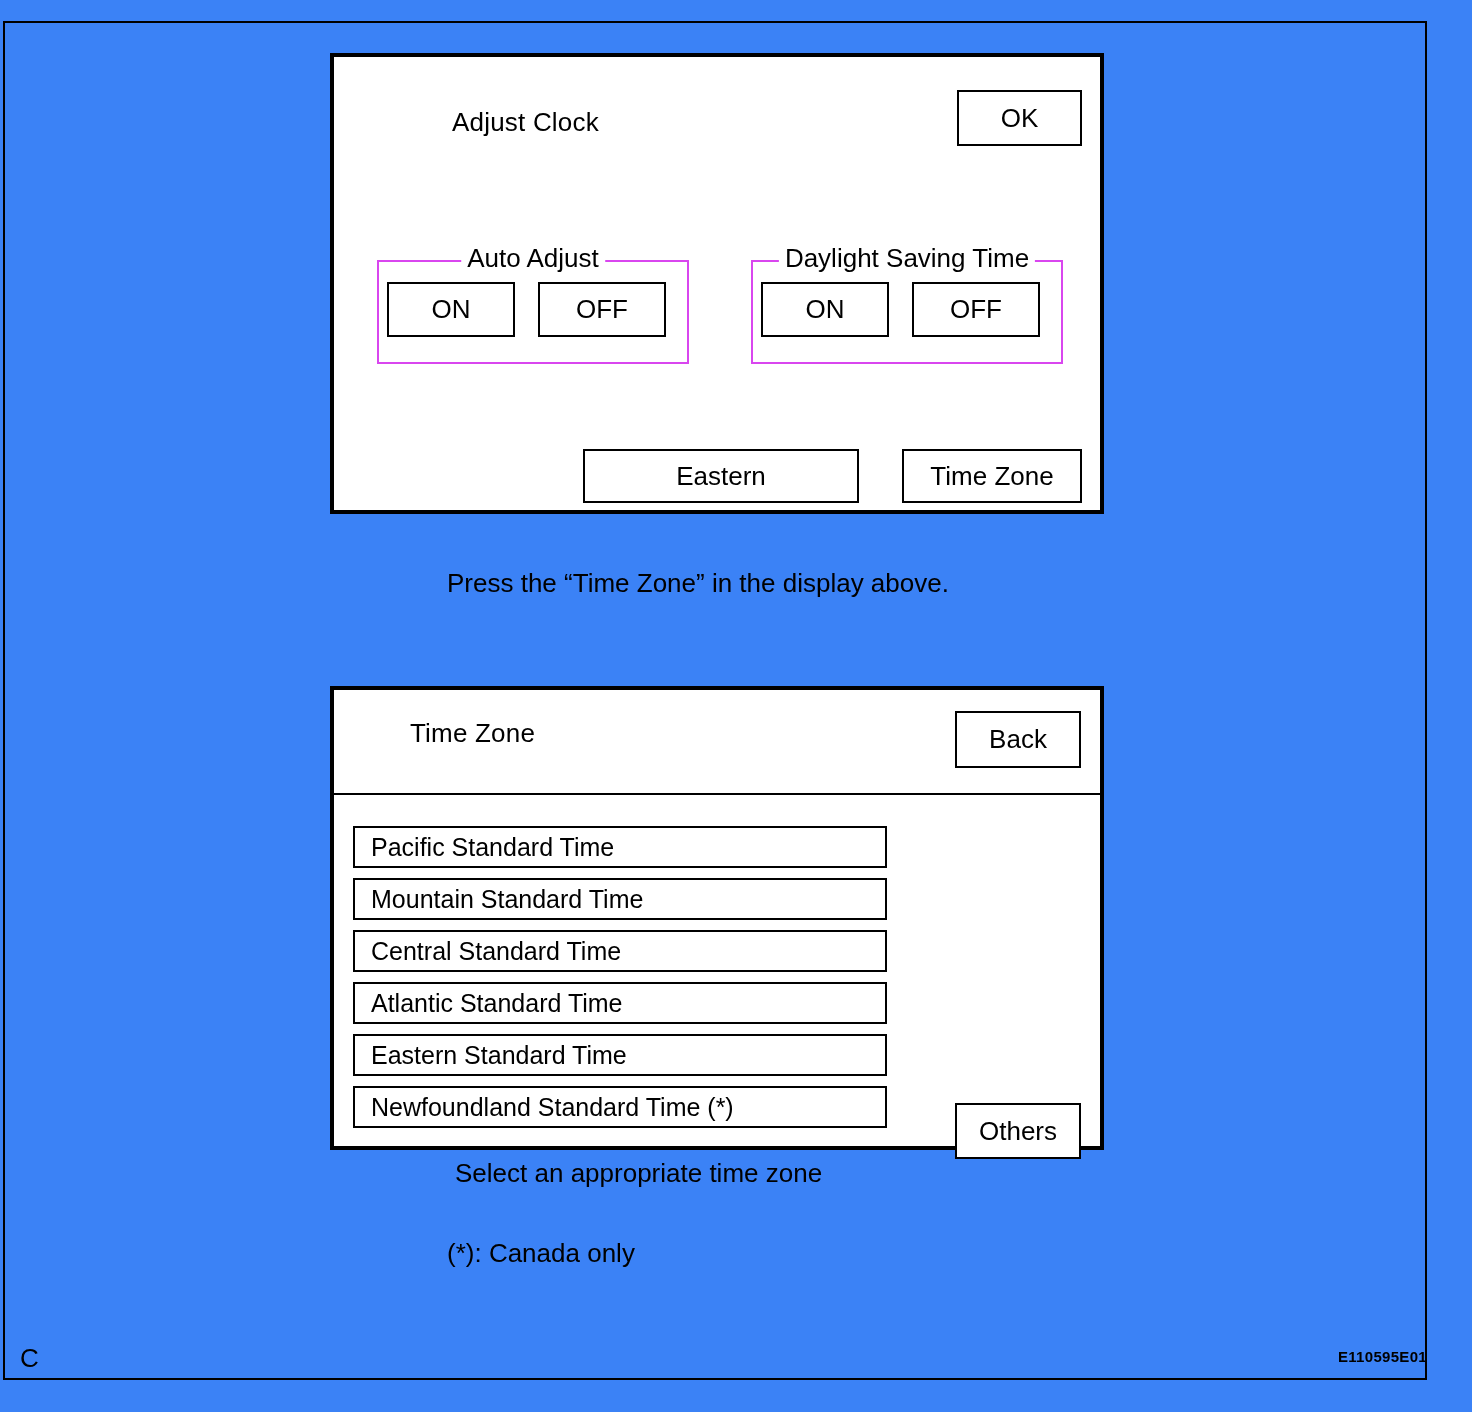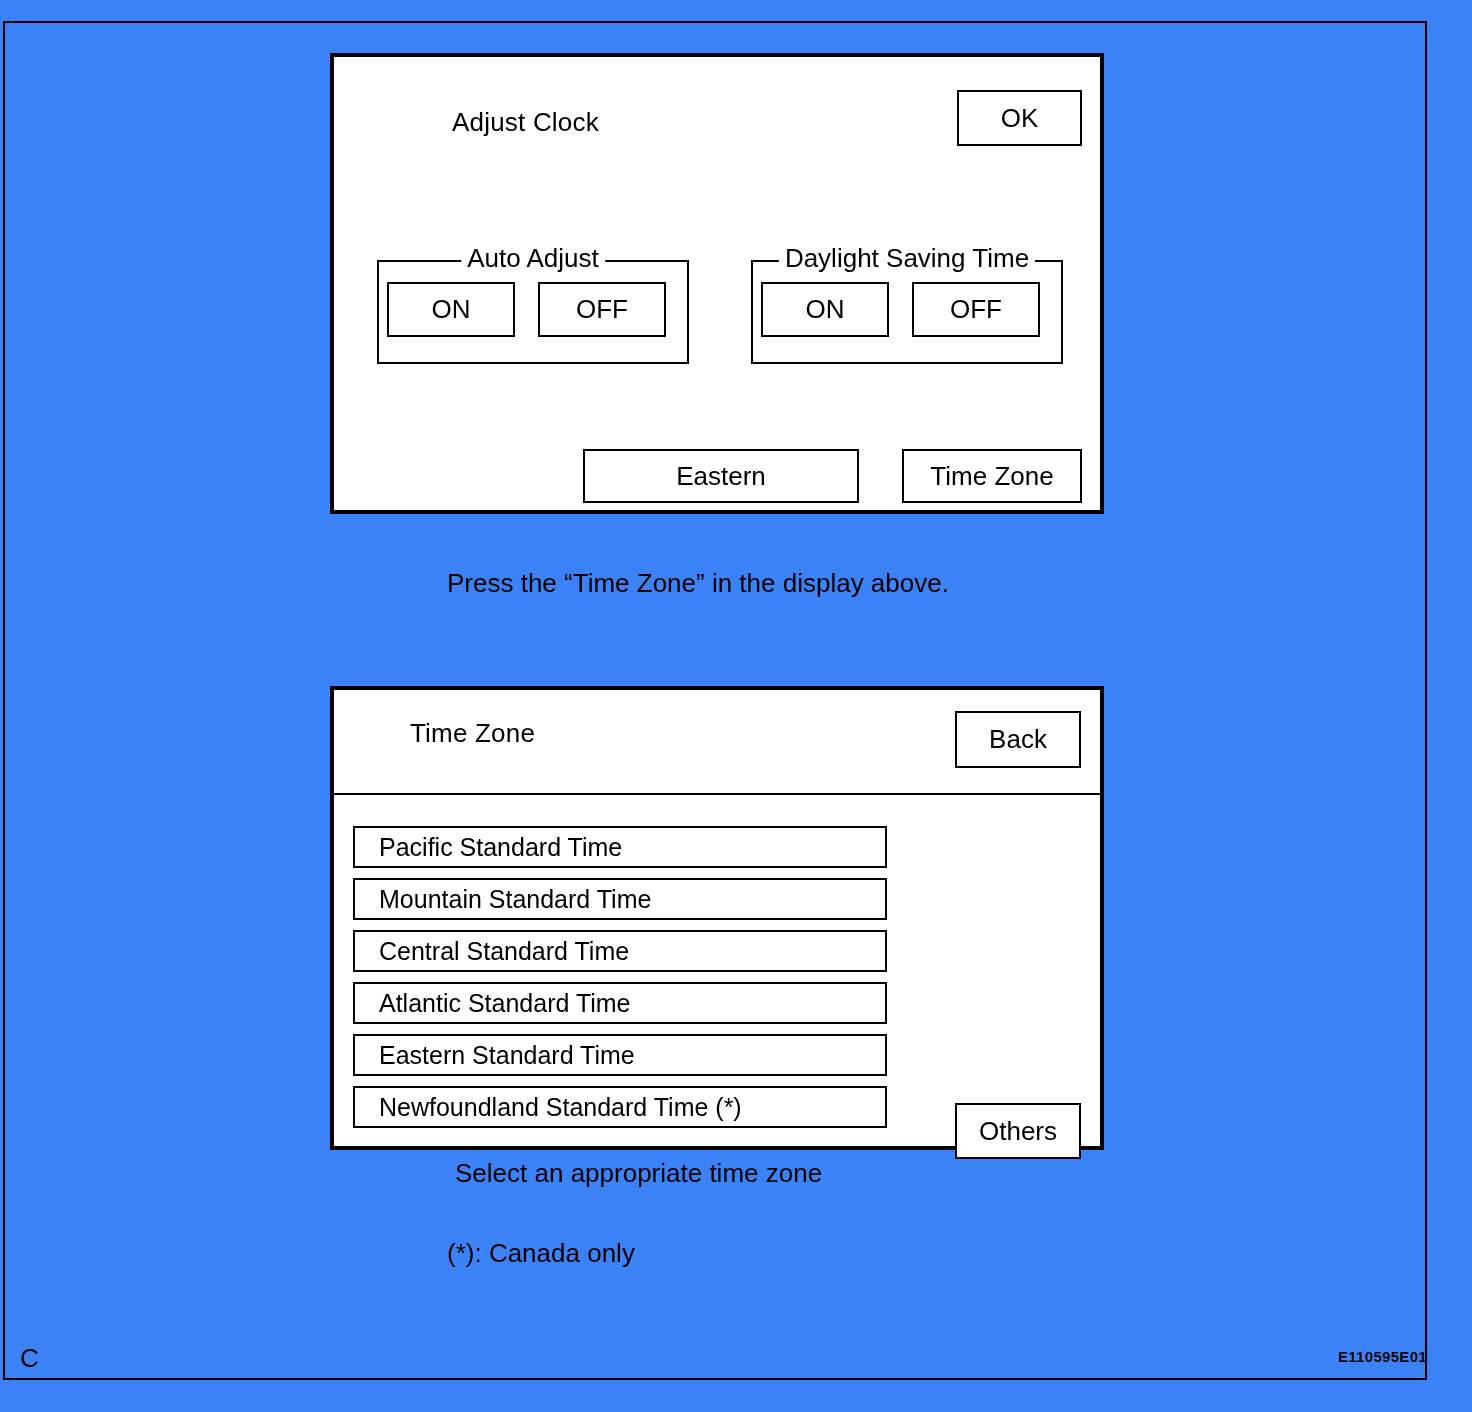--- a/index.html
+++ b/index.html
@@ -79,21 +79,21 @@
   #ok-btn     { left: 623px; top: 33px;  width: 125px; height: 56px; }
   #back-btn   { left: 621px; top: 21px;  width: 126px; height: 57px; }
   #others-btn { left: 621px; top: 413px; width: 126px; height: 56px; }
 
   #eastern-btn  { left: 249px; top: 392px; width: 276px; height: 54px; }
   #timezone-btn { left: 568px; top: 392px; width: 180px; height: 54px; }
 
   
   .group {
     position: absolute;
-    border: 2px solid #000000;
+    border: 2px solid #d946ef;
     box-sizing: border-box;
     background: transparent;
   }
   #auto-adjust-group {
     left: 43px;
     top: 203px;
     width: 312px;
     height: 104px;
   }
   #dst-group {
@@ -145,21 +145,21 @@
     top: 136px;
     width: 534px;
   }
   .tz-item {
     border: 2px solid #000;
     box-sizing: border-box;
     height: 42px;
     margin-bottom: 10px;
     display: flex;
     align-items: center;
-    padding-left: 24px;
+    padding-left: 16px;
     font-size: 25px;
     white-space: nowrap;
     background: #fff;
     cursor: pointer;
   }
 
   
   .caption {
     position: absolute;
     font-size: 26px;

